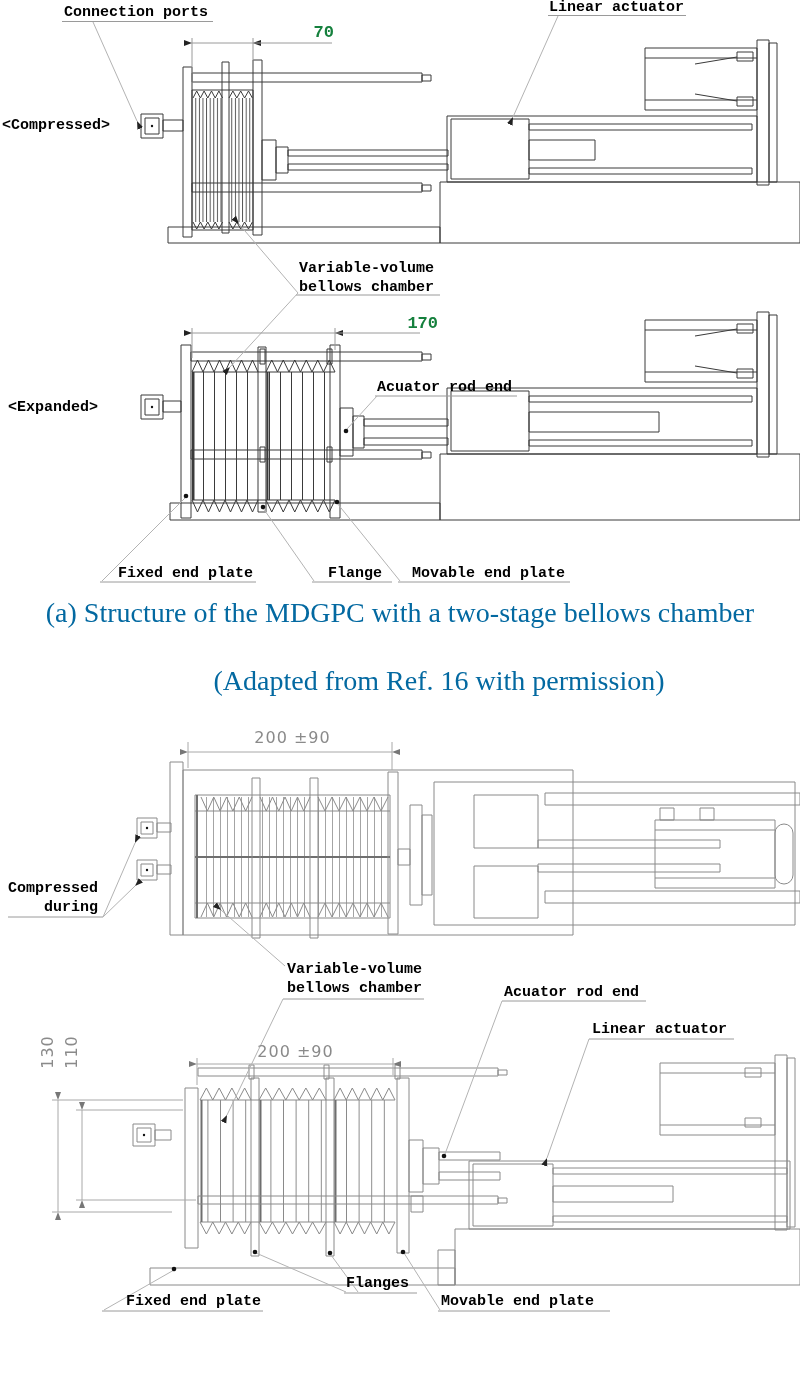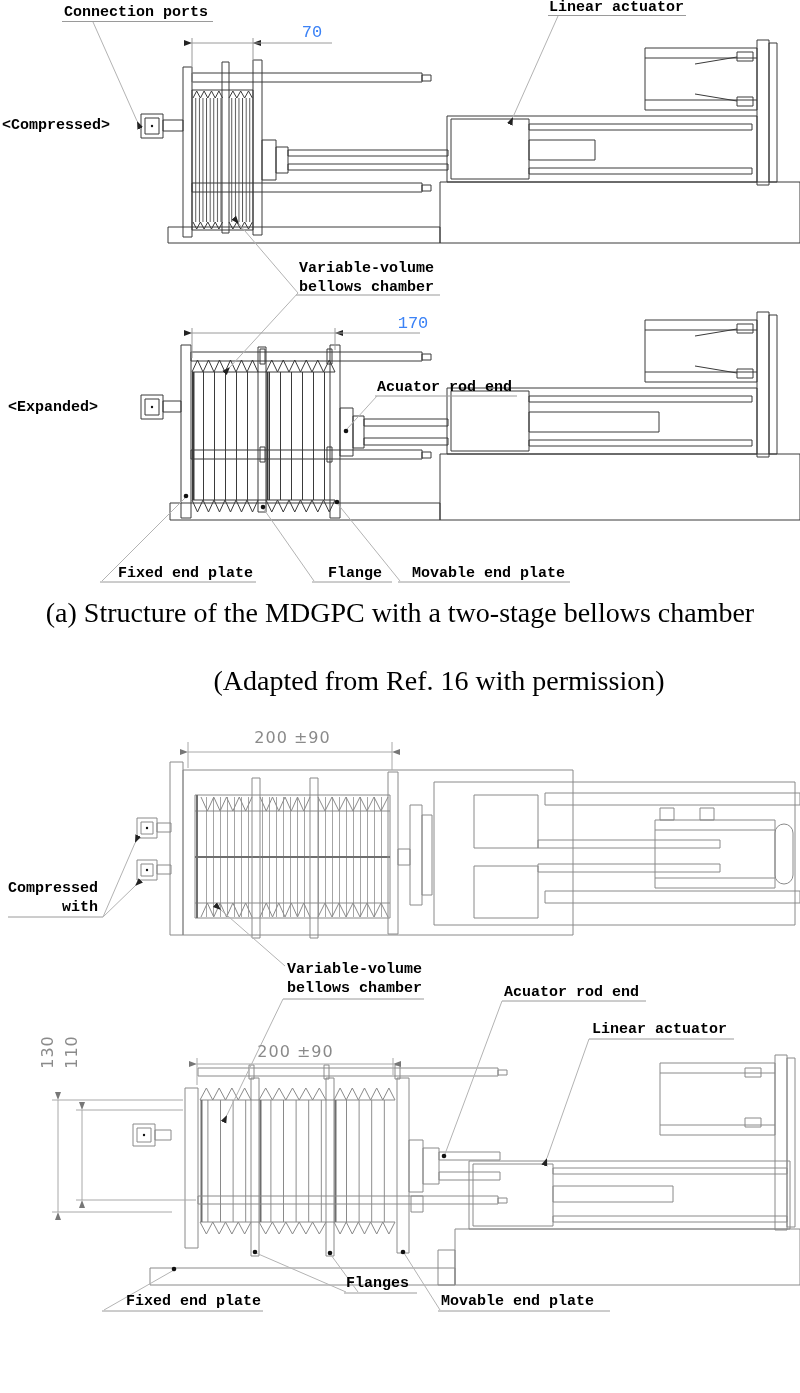--- a/index.html
+++ b/index.html
@@ -1,25 +1,25 @@
 <!DOCTYPE html>
 <html><head>
 <meta charset="utf-8">
 <style>
   html,body{margin:0;padding:0;background:#fff;}
   #page{position:relative;width:800px;height:1393px;background:#ffffff;overflow:hidden;
         font-family:"Liberation Sans",sans-serif;}
   .lbl{position:absolute;font-family:"Liberation Mono","DejaVu Sans Mono",monospace;
        font-weight:bold;font-size:15px;line-height:19px;color:#000;white-space:pre;}
   .dimA{position:absolute;font-family:"Liberation Mono","DejaVu Sans Mono",monospace;
-        font-weight:normal;font-size:17px;color:#3b82f6;text-align:center;}
+        font-weight:bold;font-size:17px;color:#15803d;text-align:right;}
   .dimB{position:absolute;font-family:"DejaVu Sans","Liberation Sans",sans-serif;
         font-size:16px;color:#8a8a8a;text-align:center;letter-spacing:1px;}
   .dimBrot{transform:rotate(-90deg);transform-origin:center center;}
-  .cap{position:absolute;width:800px;text-align:center;color:#000000;
+  .cap{position:absolute;width:800px;text-align:center;color:#0369a1;
        font-family:"Liberation Serif","DejaVu Serif",serif;}
   .capA{font-size:28px;line-height:34px;}
   .capB{font-size:27px;line-height:36px;}
   svg{position:absolute;left:0;top:0;}
   svg *{vector-effect:non-scaling-stroke;}
   .sA{stroke:#3a3a3a;stroke-width:1;fill:none;}
   .sA2{stroke:#3a3a3a;stroke-width:2;fill:none;}
   .sB{stroke:#8a8a8a;stroke-width:1;fill:none;}
   .sB2{stroke:#6f6f6f;stroke-width:2;fill:none;}
   .ld{stroke:#b3b3b3;stroke-width:1;fill:none;}
@@ -355,21 +355,21 @@
 <div class="lbl" style="left:8px;top:398px;">&lt;Expanded&gt;</div>
 <div class="lbl" style="left:377px;top:378px;">Acuator rod end</div>
 <div class="lbl" style="left:118px;top:564px;">Fixed end plate</div>
 <div class="lbl" style="left:328px;top:564px;">Flange</div>
 <div class="lbl" style="left:412px;top:564px;">Movable end plate</div>
 
 <div class="cap capA" style="top:596px;">(a) Structure of the MDGPC with a two-stage bellows chamber</div>
 <div class="cap capA" style="top:664px;padding-left:39px;">(Adapted from Ref. 16 with permission)</div>
 
 <div class="dimB" style="left:245px;top:728px;width:95px;">200 ±90</div>
-<div class="lbl" style="left:6px;top:879px;width:92px;text-align:right;"><span>Compressed</span><br><span>with</span></div>
+<div class="lbl" style="left:6px;top:879px;width:92px;text-align:right;"><span>Compressed</span><br><span>during</span></div>
 <div class="lbl" style="left:287px;top:960px;"><span>Variable-volume</span><br><span>bellows chamber</span></div>
 <div class="lbl" style="left:504px;top:983px;">Acuator rod end</div>
 <div class="lbl" style="left:592px;top:1020px;">Linear actuator</div>
 <div class="dimB" style="left:248px;top:1042px;width:95px;">200 ±90</div>
 <div class="dimB dimBrot" style="left:18px;top:1042px;width:60px;height:20px;">130</div>
 <div class="dimB dimBrot" style="left:42px;top:1042px;width:60px;height:20px;">110</div>
 <div class="lbl" style="left:126px;top:1292px;">Fixed end plate</div>
 <div class="lbl" style="left:346px;top:1274px;">Flanges</div>
 <div class="lbl" style="left:441px;top:1292px;">Movable end plate</div>
 

